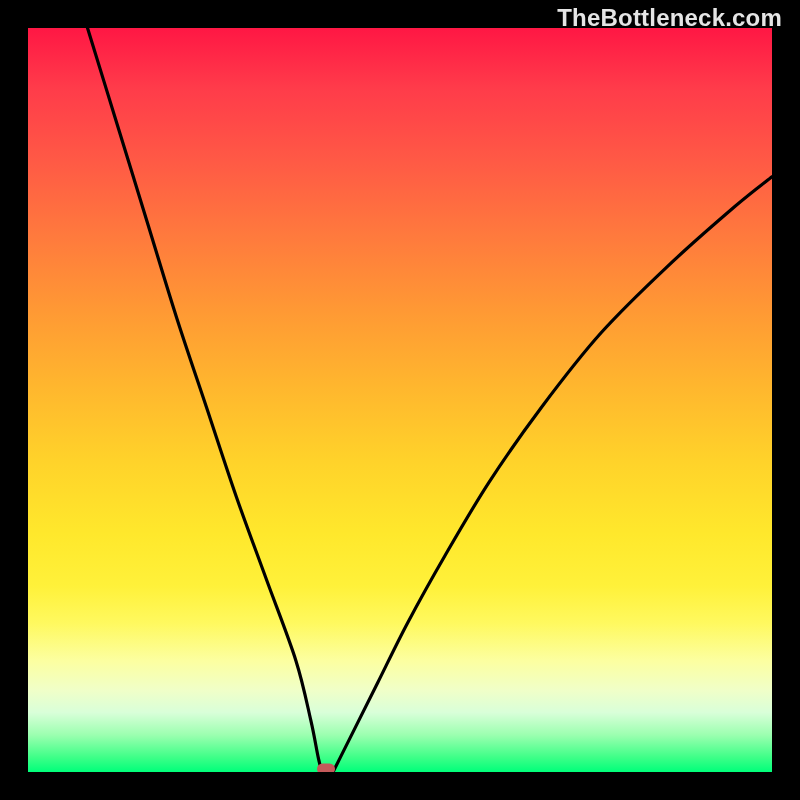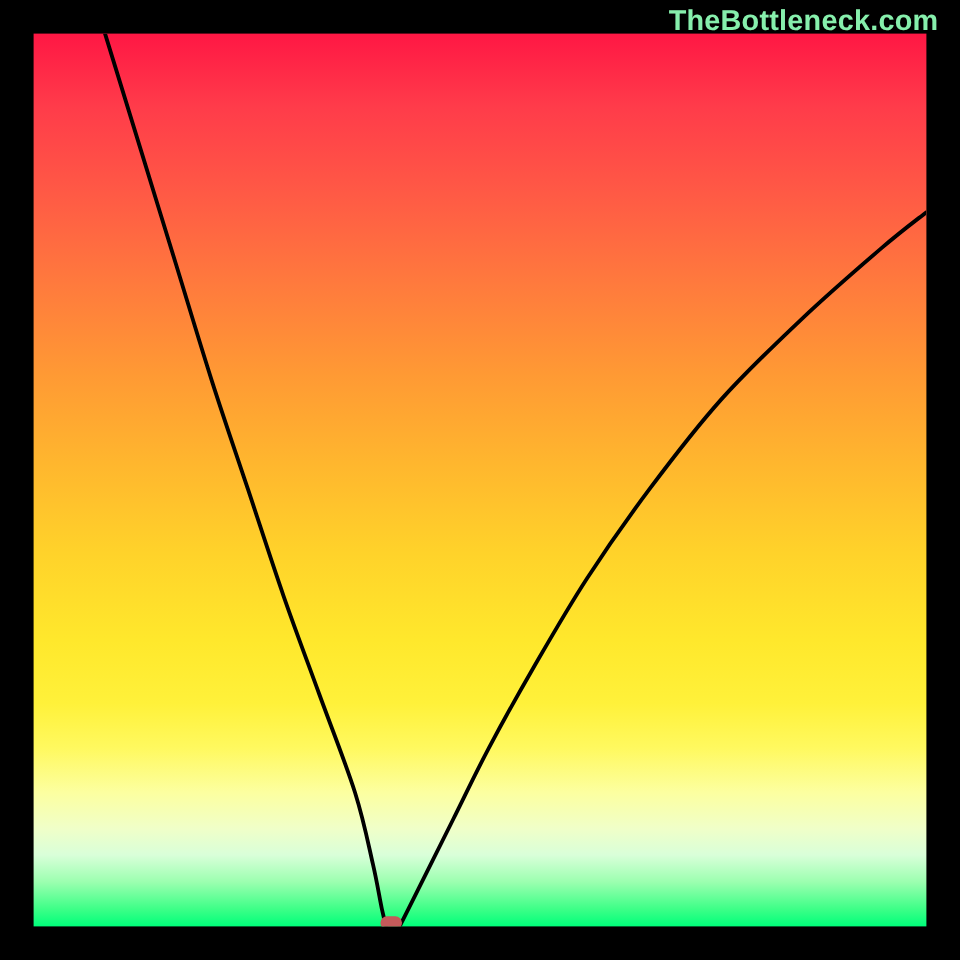--- a/index.html
+++ b/index.html
@@ -16,21 +16,21 @@
     width: 800px;
     height: 800px;
     background: #000;
   }
   .watermark {
     position: absolute;
     top: 4px;
     right: 18px;
     font-size: 24px;
     font-weight: 600;
-    color: #86efac;
+    color: #e5e5e5;
     letter-spacing: 0.2px;
     z-index: 5;
   }
   .plot {
     position: absolute;
     left: 28px;
     top: 28px;
     width: 744px;
     height: 744px;
     overflow: hidden;

